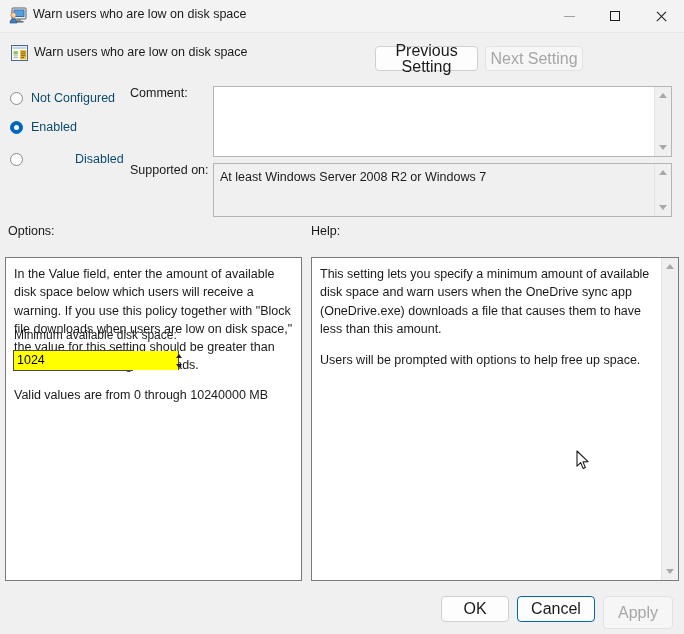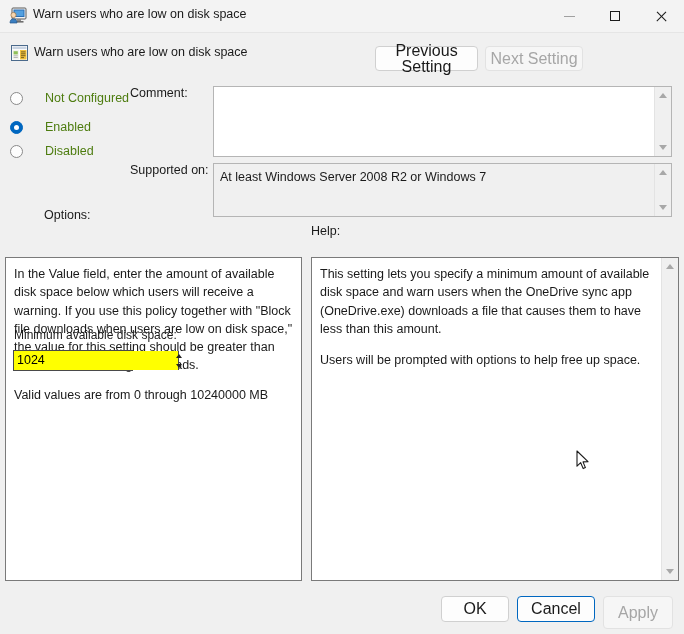--- a/index.html
+++ b/index.html
@@ -127,21 +127,21 @@
   
   .radio-row {
     position: absolute;
     left: 10px;
     display: flex;
     align-items: center;
     height: 18px;
   }
   #radio-notconfigured { top: 89px; }
   #radio-enabled       { top: 118px; }
-  #radio-disabled      { top: 142px; }
+  #radio-disabled      { top: 150px; gap: 44px; }
   .radio-mark {
     width: 13px; height: 13px;
     border-radius: 50%;
     border: 1.3px solid #8a8a8a;
     background: #fdfdfd;
     box-sizing: border-box;
     position: relative;
     flex: 0 0 auto;
   }
   .radio-mark.checked {
@@ -151,36 +151,36 @@
   .radio-mark.checked::after {
     content: "";
     position: absolute;
     left: 50%; top: 50%;
     width: 5px; height: 5px;
     margin: -2.5px 0 0 -2.5px;
     border-radius: 50%;
     background: #ffffff;
   }
   .radio-label {
-    margin-left: 22px;
-    font-size: 12.5px;
-    color: #4d7c0f;
+    margin-left: 8px;
+    font-size: 12.5px;
+    color: #0c4a6e;
     white-space: nowrap;
   }
 
   
   .field-label {
     position: absolute;
     font-size: 12.5px;
     color: #1a1a1a;
     white-space: nowrap;
   }
   #label-comment      { left: 130px; top: 86px; }
   #label-supported    { left: 130px; top: 163px; }
-  #label-options      { left: 8px;   top: 208px; margin-left: 36px; }
+  #label-options      { left: 8px;   top: 224px; }
   #label-help         { left: 311px; top: 224px; }
 
   
   .textbox {
     position: absolute;
     background: #ffffff;
     border: 1px solid #b5b5b5;
     box-sizing: border-box;
     overflow: hidden;
   }

